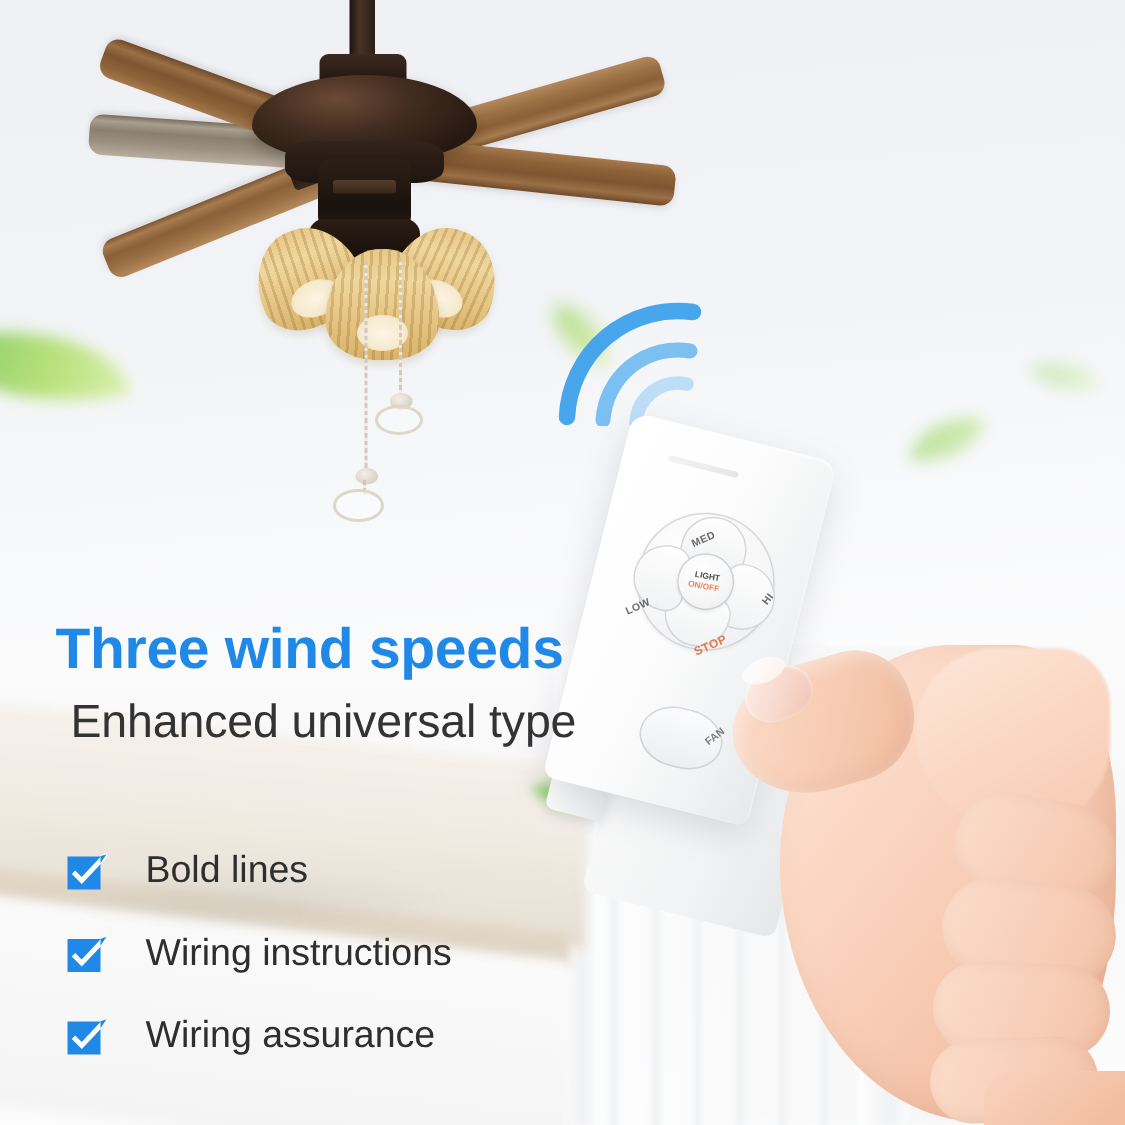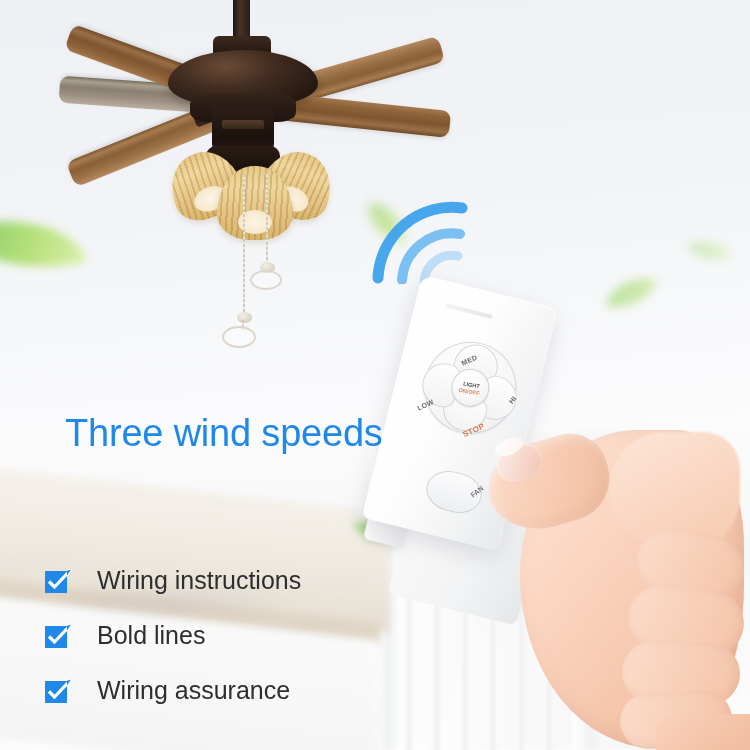--- a/index.html
+++ b/index.html
@@ -342,22 +342,22 @@
   .f3 { left:162px; top:236px; width:118px; height:62px; transform:rotate(2deg); }
   .f4 { left:160px; top:286px; width:112px; height:56px; transform:rotate(-2deg); }
   .wrist {
     position:absolute; left:196px; top:308px; width:110px; height:60px;
     background:linear-gradient(140deg,#f9d3bd,#eeb394);
     border-radius:20px 0 0 20px;
   }
 
   
   .headline {
-    position:absolute; left:65px; top:412px;
-    font-size:38px; font-weight:400; letter-spacing:-.2px;
+    position:absolute; left:37px; top:412px;
+    font-size:38px; font-weight:700; letter-spacing:-.2px;
     color:#2089e8;
     white-space:nowrap;
   }
   .subhead {
     position:absolute; left:47px; top:463px;
     font-size:31px; font-weight:400; letter-spacing:-.1px;
     color:#333333;
     white-space:nowrap;
   }
 
@@ -485,47 +485,48 @@
       <div class="finger f3"></div>
       <div class="finger f4"></div>
       <div class="wrist"></div>
       <div class="thumb"></div>
       <div class="nail"></div>
       <div class="nail-tip"></div>
     </div>
   </div>
 
   <div class="headline">Three wind speeds</div>
+  <div class="subhead">Enhanced universal type</div>
 
   <div class="features">
+    <div class="feature-row">
+      <span class="check-icon">
+        <svg viewBox="0 0 26 26" xmlns="http://www.w3.org/2000/svg">
+          <rect x="1" y="3" width="22" height="22" fill="#2089e8"></rect>
+          <path d="M5 13.5 L10.5 19 L27 1.5" fill="none" stroke="#ffffff" stroke-width="3.2"></path>
+          <path d="M23 7.5 L27 1.5 L23 2.8 Z" fill="#2089e8"></path>
+        </svg>
+      </span>
+      <span class="feature-label">Bold lines</span>
+    </div>
     <div class="feature-row">
       <span class="check-icon">
         <svg viewBox="0 0 26 26" xmlns="http://www.w3.org/2000/svg">
           <rect x="1" y="3" width="22" height="22" fill="#2089e8"></rect>
           <path d="M5 13.5 L10.5 19 L27 1.5" fill="none" stroke="#ffffff" stroke-width="3.2"></path>
           <path d="M23 7.5 L27 1.5 L23 2.8 Z" fill="#2089e8"></path>
         </svg>
       </span>
       <span class="feature-label">Wiring instructions</span>
     </div>
     <div class="feature-row">
       <span class="check-icon">
         <svg viewBox="0 0 26 26" xmlns="http://www.w3.org/2000/svg">
           <rect x="1" y="3" width="22" height="22" fill="#2089e8"></rect>
           <path d="M5 13.5 L10.5 19 L27 1.5" fill="none" stroke="#ffffff" stroke-width="3.2"></path>
           <path d="M23 7.5 L27 1.5 L23 2.8 Z" fill="#2089e8"></path>
         </svg>
       </span>
-      <span class="feature-label">Bold lines</span>
-    </div>
-    <div class="feature-row">
-      <span class="check-icon">
-        <svg viewBox="0 0 26 26" xmlns="http://www.w3.org/2000/svg">
-          <rect x="1" y="3" width="22" height="22" fill="#2089e8"></rect>
-          <path d="M5 13.5 L10.5 19 L27 1.5" fill="none" stroke="#ffffff" stroke-width="3.2"></path>
-          <path d="M23 7.5 L27 1.5 L23 2.8 Z" fill="#2089e8"></path>
-        </svg>
-      </span>
       <span class="feature-label">Wiring assurance</span>
     </div>
   </div>
 
 </div>
 
 </body></html>

